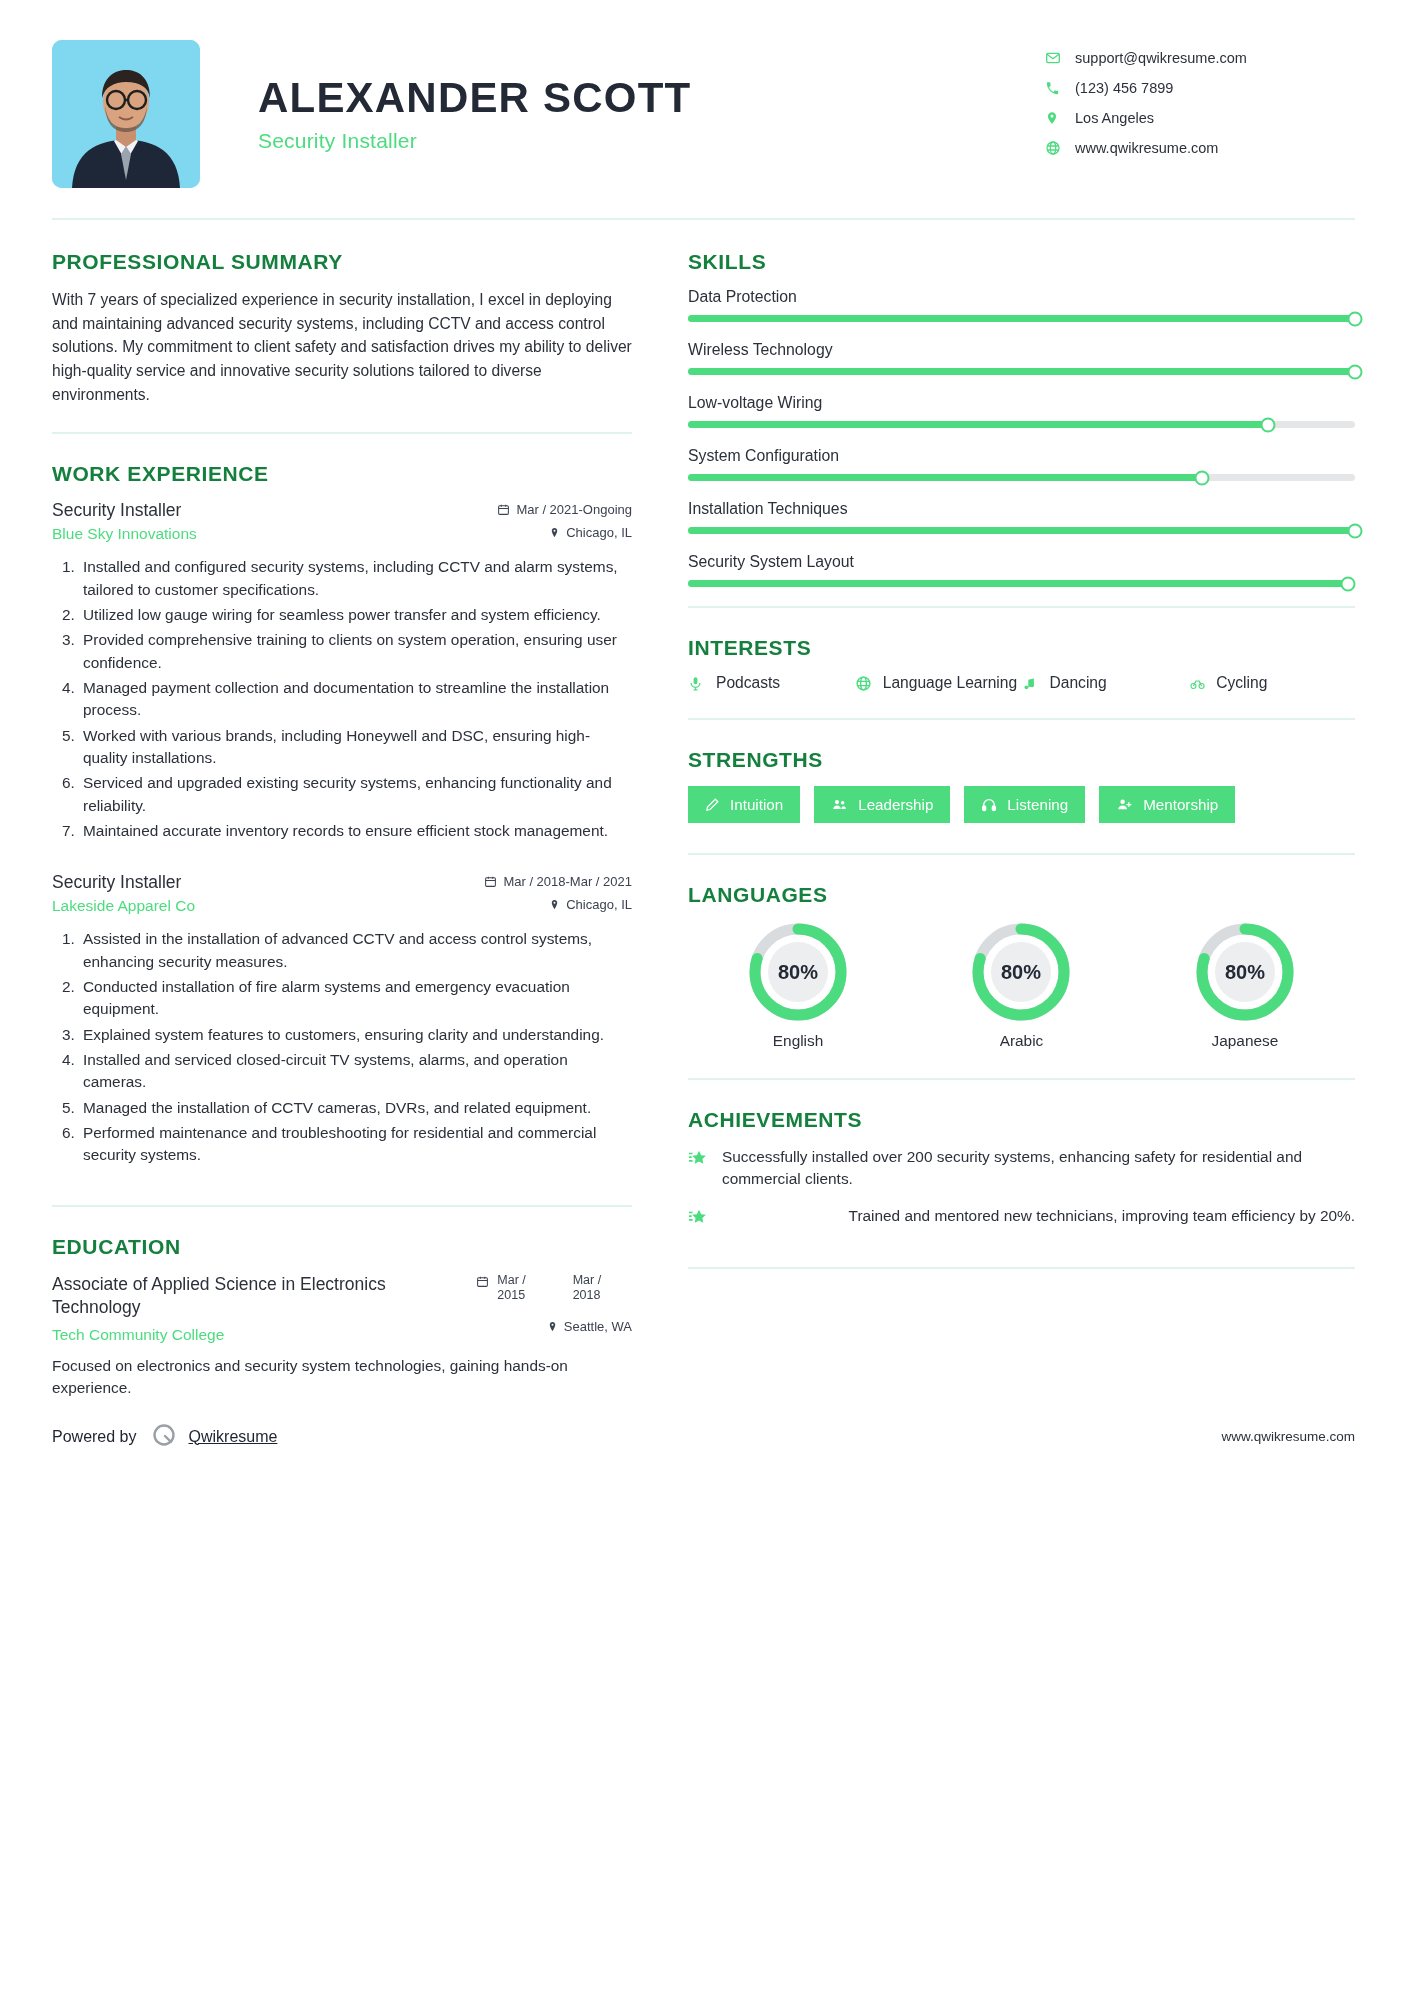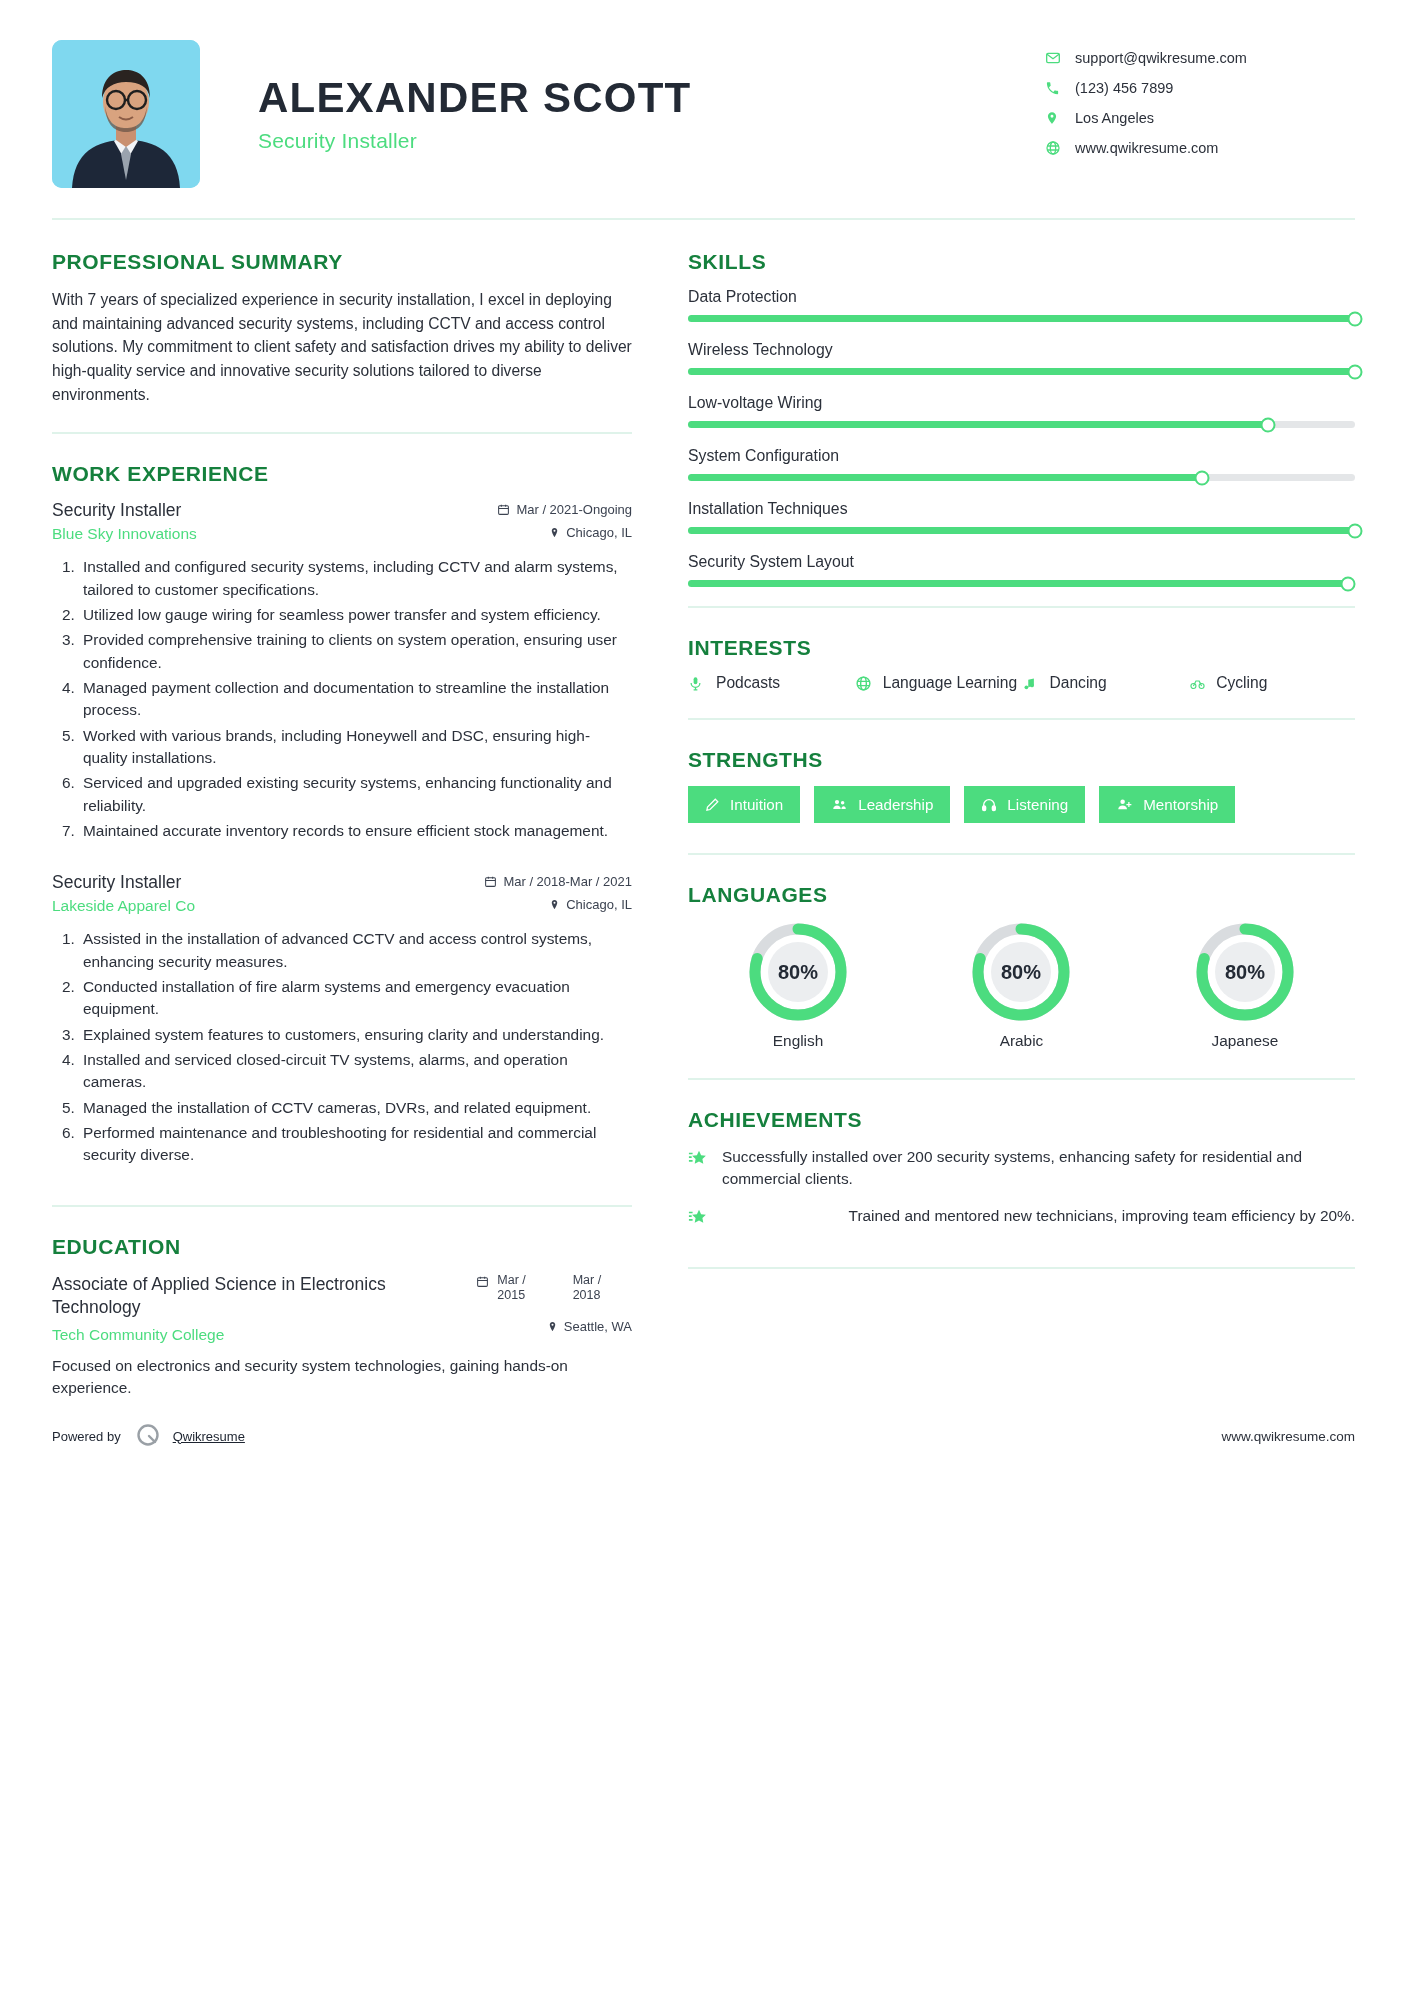--- a/index.html
+++ b/index.html
@@ -212,21 +212,21 @@
   
   .ach { display: flex; margin-top: 14px; justify-content: space-between; }
   .ach .ic { width: 34px; flex: 0 0 34px; color: #4cdc7f; padding-top: 2px; }
   .ach .tx { font-size: 15.4px; line-height: 1.45; }
   .footer {
     display: flex;
     justify-content: space-between;
     align-items: center;
     padding: 22px 52px 30px 52px;
   }
-  .powered { display: flex; align-items: center; font-size: 13px; color: #1d2430; text-align: center; }
+  .powered { display: flex; align-items: center; font-size: 16px; color: #1d2430; text-align: center; }
   .powered .logo { margin: 0 12px 0 14px; }
   .powered a { color: #1d2430; text-decoration: underline; }
   .site { font-size: 13.5px; color: #2b303a; }
 </style>
 </head>
 <body>
 
 <div class="page">
 
   <div class="header">
@@ -377,21 +377,21 @@
             </span>
             <span>Chicago, IL</span>
           </div>
         </div>
         <ol class="bullets">
           <li>Assisted in the installation of advanced CCTV and access control systems, enhancing security measures.</li>
           <li>Conducted installation of fire alarm systems and emergency evacuation equipment.</li>
           <li>Explained system features to customers, ensuring clarity and understanding.</li>
           <li>Installed and serviced closed-circuit TV systems, alarms, and operation cameras.</li>
           <li>Managed the installation of CCTV cameras, DVRs, and related equipment.</li>
-          <li>Performed maintenance and troubleshooting for residential and commercial security diverse.</li>
+          <li>Performed maintenance and troubleshooting for residential and commercial security systems.</li>
         </ol>
       </div>
 
       <div class="sub-hr" style="margin-top:38px"></div>
 
       <div class="sec-title">EDUCATION</div>
       <div class="edu-row">
         <div class="edu-degree">Associate of Applied Science in Electronics Technology</div>
         <div class="edu-dates">
           <span class="ic" style="margin-right:8px;padding-top:2px">

